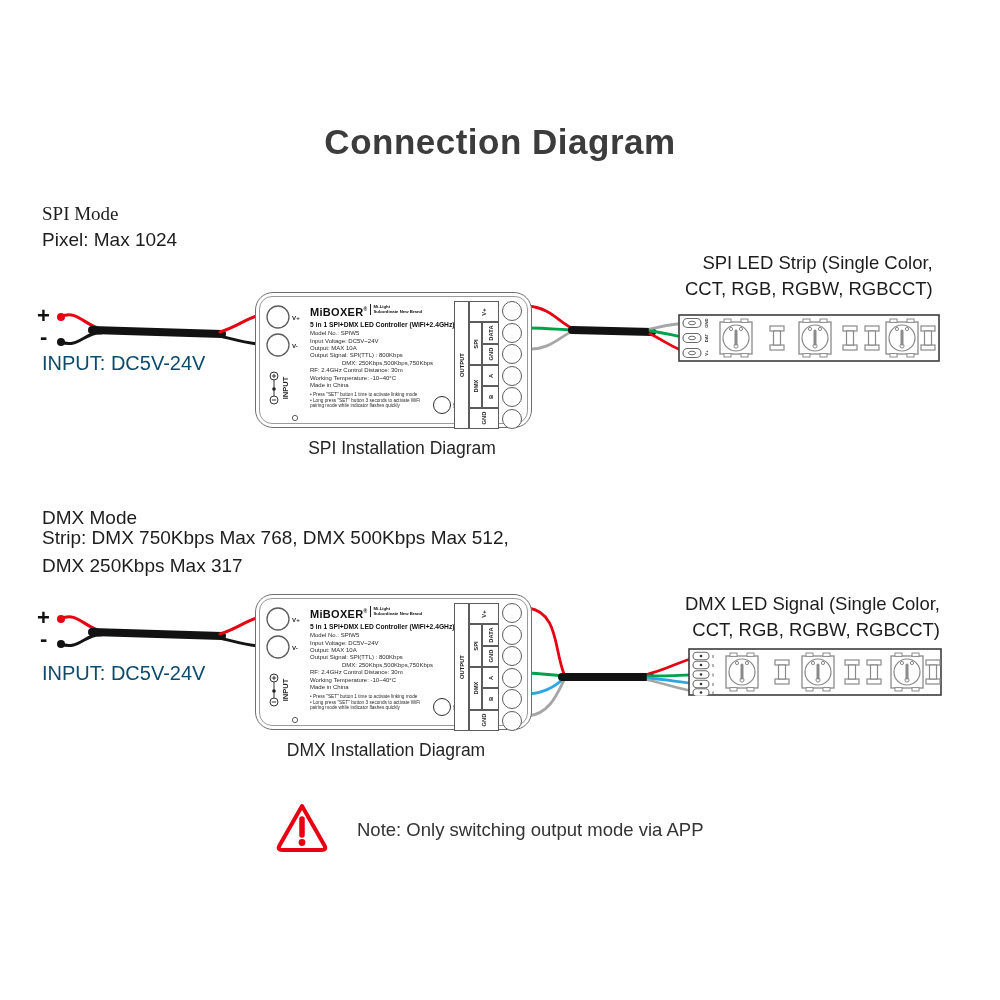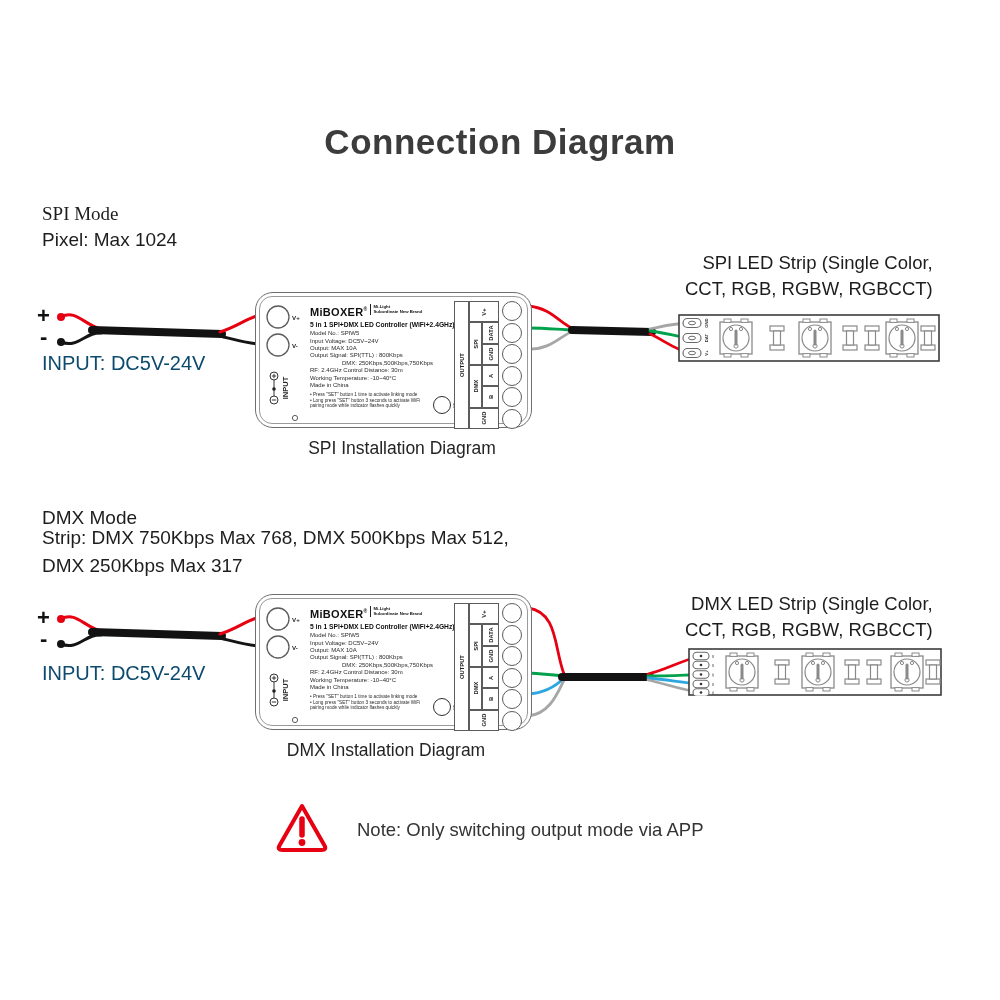--- a/index.html
+++ b/index.html
@@ -59,21 +59,21 @@
 
 <div class="abs pm" style="left:37px;top:303px;">+</div>
 <div class="abs pm" style="left:40px;top:324px;">-</div>
 <div class="abs input-label" style="left:42px;top:352px;">INPUT: DC5V-24V</div>
 
 <div class="abs mode-line" style="left:42px;top:499px;margin-top:8px;">DMX Mode</div>
 <div class="abs mode-line" style="left:42px;top:527px;">Strip: DMX 750Kbps Max 768, DMX 500Kbps Max 512,</div>
 <div class="abs mode-line" style="left:42px;top:555px;">DMX 250Kbps Max 317</div>
 
 <div class="abs strip-label" style="left:685px;top:591px;">
-  <div>DMX LED Strip (Single Color,</div>
+  <div>DMX LED Signal (Single Color,</div>
   <div>CCT, RGB, RGBW, RGBCCT)</div>
 </div>
 
 <div class="abs pm" style="left:37px;top:605px;">+</div>
 <div class="abs pm" style="left:40px;top:626px;">-</div>
 <div class="abs input-label" style="left:42px;top:662px;">INPUT: DC5V-24V</div>
 
 <svg class="abs" style="left:0;top:0;" width="1000" height="1000" viewBox="0 0 1000 1000">
 
   <g fill="none" stroke-linecap="round">

